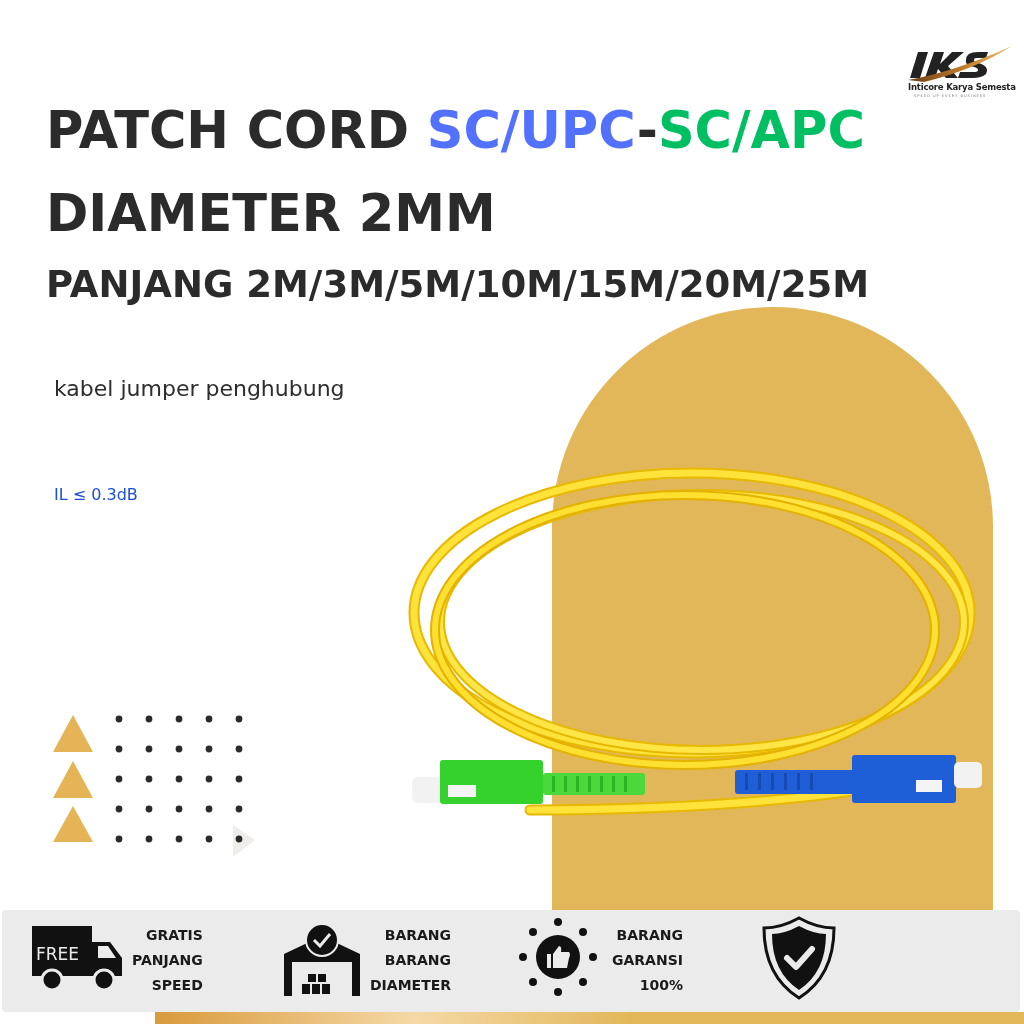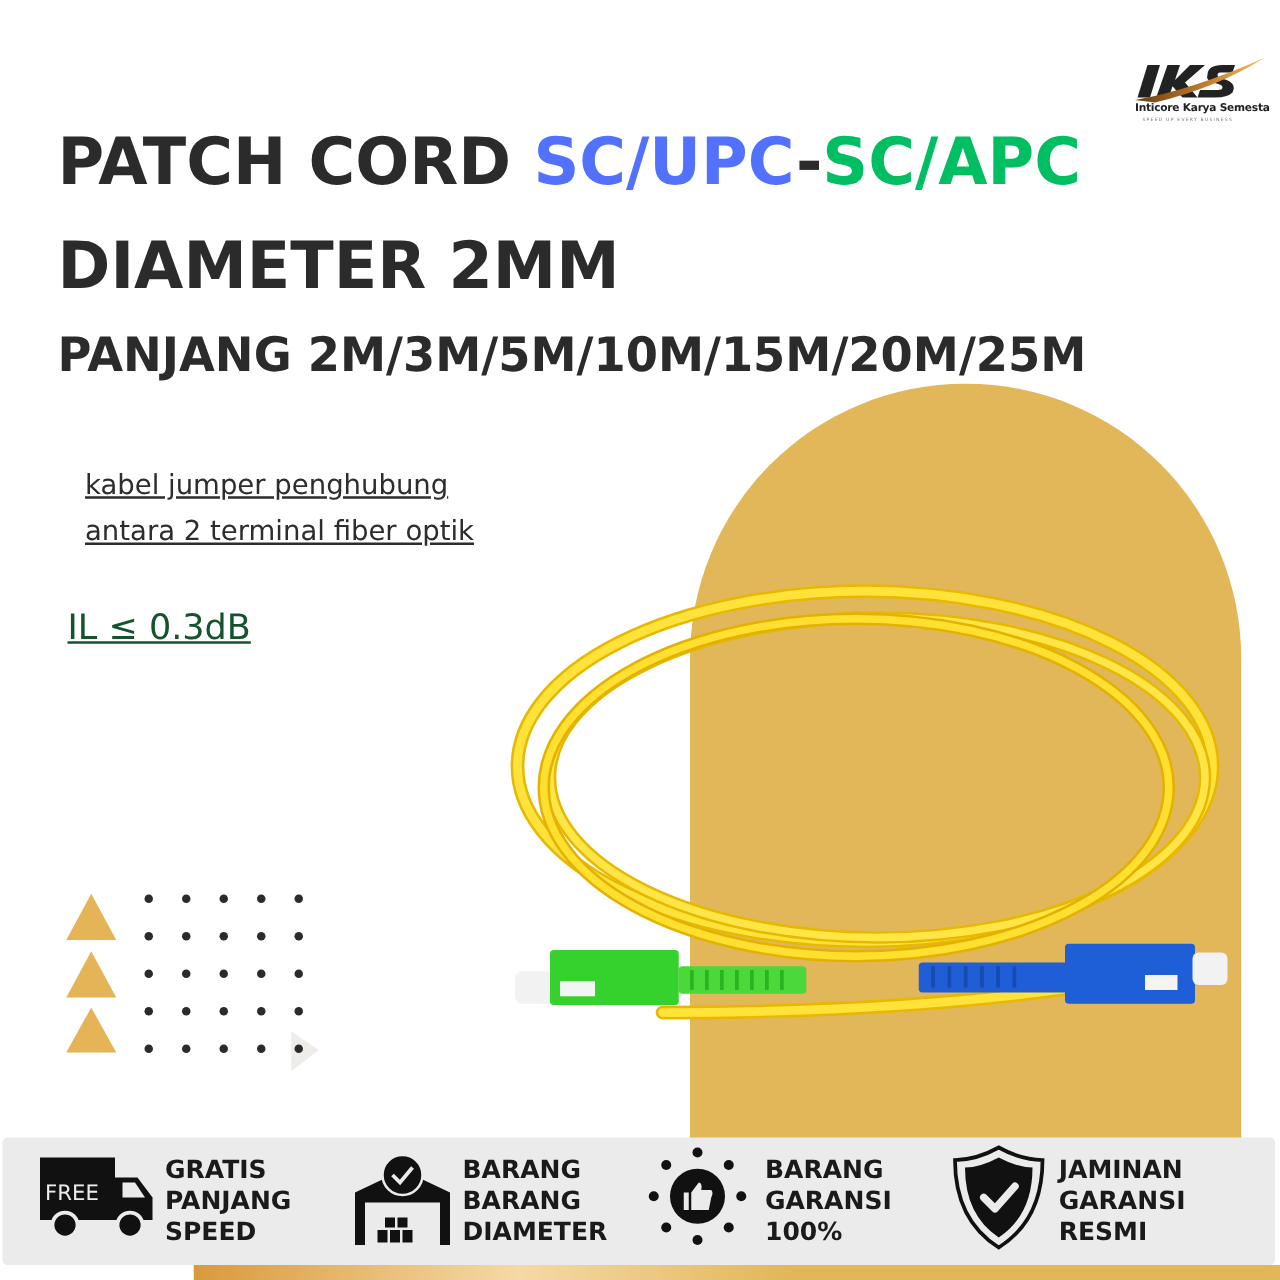--- a/index.html
+++ b/index.html
@@ -10,34 +10,34 @@
   .logo-name { position:absolute; left:4px; top:38px; font-family:"DejaVu Sans", sans-serif; font-weight:bold; font-size:8.5px; color:#222; white-space:nowrap; letter-spacing:-0.2px; }
   .logo-tag { position:absolute; left:10px; top:50px; font-size:3.6px; color:#777; letter-spacing:1px; white-space:nowrap; }
 
   .title { position:absolute; left:46px; font-family:"DejaVu Sans", sans-serif; font-weight:bold; color:#2b2b2b; white-space:nowrap; letter-spacing:0px; transform-origin:left top; }
   .t1 { top:100px; font-size:52px; transform:scaleX(0.98); }
   .t2 { top:183px; font-size:52px; transform:scaleX(0.98); }
   .t3 { top:262px; font-size:38px; transform:scaleX(0.975); }
   .blue { color:#5271ff; }
   .green { color:#00bf63; }
 
-  .desc { position:absolute; left:68px; top:370px; font-size:22px; line-height:37px; color:#2d2d2d; white-space:nowrap;text-decoration:underline; }
-  .spec { position:absolute; left:54px; top:485px; font-size:28px; color:#14532d; white-space:nowrap;text-decoration:underline; }
+  .desc { position:absolute; left:54px; top:370px; font-size:22px; line-height:37px; color:#2d2d2d; white-space:nowrap; }
+  .spec { position:absolute; left:54px; top:485px; font-size:16px; color:#1d4ed8; white-space:nowrap; }
 
   .arch { position:absolute; left:552px; top:307px; width:441px; height:710px; background:#e2b75a; border-radius:220px 220px 0 0; }
   .bottom-strip { position:absolute; left:155px; top:1012px; width:869px; height:12px; background:linear-gradient(to right,#d99a3c,#f5d9a6 30%,#e2b75a 55%,#e2b75a); }
 
   .cable { position:absolute; left:400px; top:440px; width:600px; height:400px; }
 
   .deco { position:absolute; left:40px; top:690px; width:240px; height:180px; }
 
   .footer { position:absolute; left:2px; top:910px; width:1018px; height:102px; background:#ebebeb; border-radius:4px; }
   .badge { position:absolute; top:0; height:102px; }
   .badge-icon { position:absolute; top:10px; }
-  .badge-text { position:absolute; top:13px; font-family:"DejaVu Sans", sans-serif; font-weight:bold; font-size:20px; line-height:25px; color:#1a1a1a; white-space:nowrap; }
+  .badge-text { position:absolute; top:13px; font-family:"DejaVu Sans", sans-serif; font-weight:bold; font-size:14px; line-height:25px; color:#1a1a1a; white-space:nowrap;text-align:right; }
   .badge-text div { display:block; }
 </style>
 </head>
 <body>
 
 <div class="logo">
   <svg class="logo-mark" viewBox="0 0 110 40">
     <defs>
       <linearGradient id="swoosh" x1="0" y1="0" x2="1" y2="0">
         <stop offset="0" stop-color="#6b3d12"></stop>
@@ -55,21 +55,20 @@
 </div>
 
 <div class="title t1">
   <span>PATCH CORD </span><span class="blue">SC/UPC</span><span>-</span><span class="green">SC/APC</span>
 </div>
 <div class="title t2">DIAMETER 2MM</div>
 <div class="title t3">PANJANG 2M/3M/5M/10M/15M/20M/25M</div>
 
 <div class="desc">
   <div>kabel jumper penghubung</div>
-  <div>antara 2 terminal fiber optik</div>
 </div>
 <div class="spec">IL ≤ 0.3dB</div>
 
 <div class="arch"></div>
 <div class="bottom-strip"></div>
 
 <svg class="cable" viewBox="0 0 600 400">
   <g fill="none" stroke-linecap="round">
     <ellipse cx="292" cy="173" rx="278" ry="140" stroke="#e7b800" stroke-width="11"></ellipse>
     <ellipse cx="292" cy="173" rx="278" ry="140" stroke="#ffe23a" stroke-width="7"></ellipse>
@@ -208,20 +207,15 @@
       <div>100%</div>
     </div>
   </div>
 
   <div class="badge" style="left:760px;width:220px;">
     <svg class="badge-icon" style="left:0;top:6px;" width="74" height="84" viewBox="0 0 74 84">
       <path d="M37,2 Q55,12 72,12 Q72,60 37,82 Q2,60 2,12 Q19,12 37,2 Z" fill="none" stroke="#111" stroke-width="3"></path>
       <path d="M37,10 Q52,18 64,18 Q64,56 37,74 Q10,56 10,18 Q22,18 37,10 Z" fill="#111"></path>
       <path d="M25,42 L34,51 L50,33" fill="none" stroke="#ebebeb" stroke-width="6" stroke-linecap="round" stroke-linejoin="round"></path>
     </svg>
-    <div class="badge-text" style="left:85px;">
-      <div>JAMINAN</div>
-      <div>GARANSI</div>
-      <div>RESMI</div>
-    </div>
   </div>
 
 </div>
 
 </body></html>

